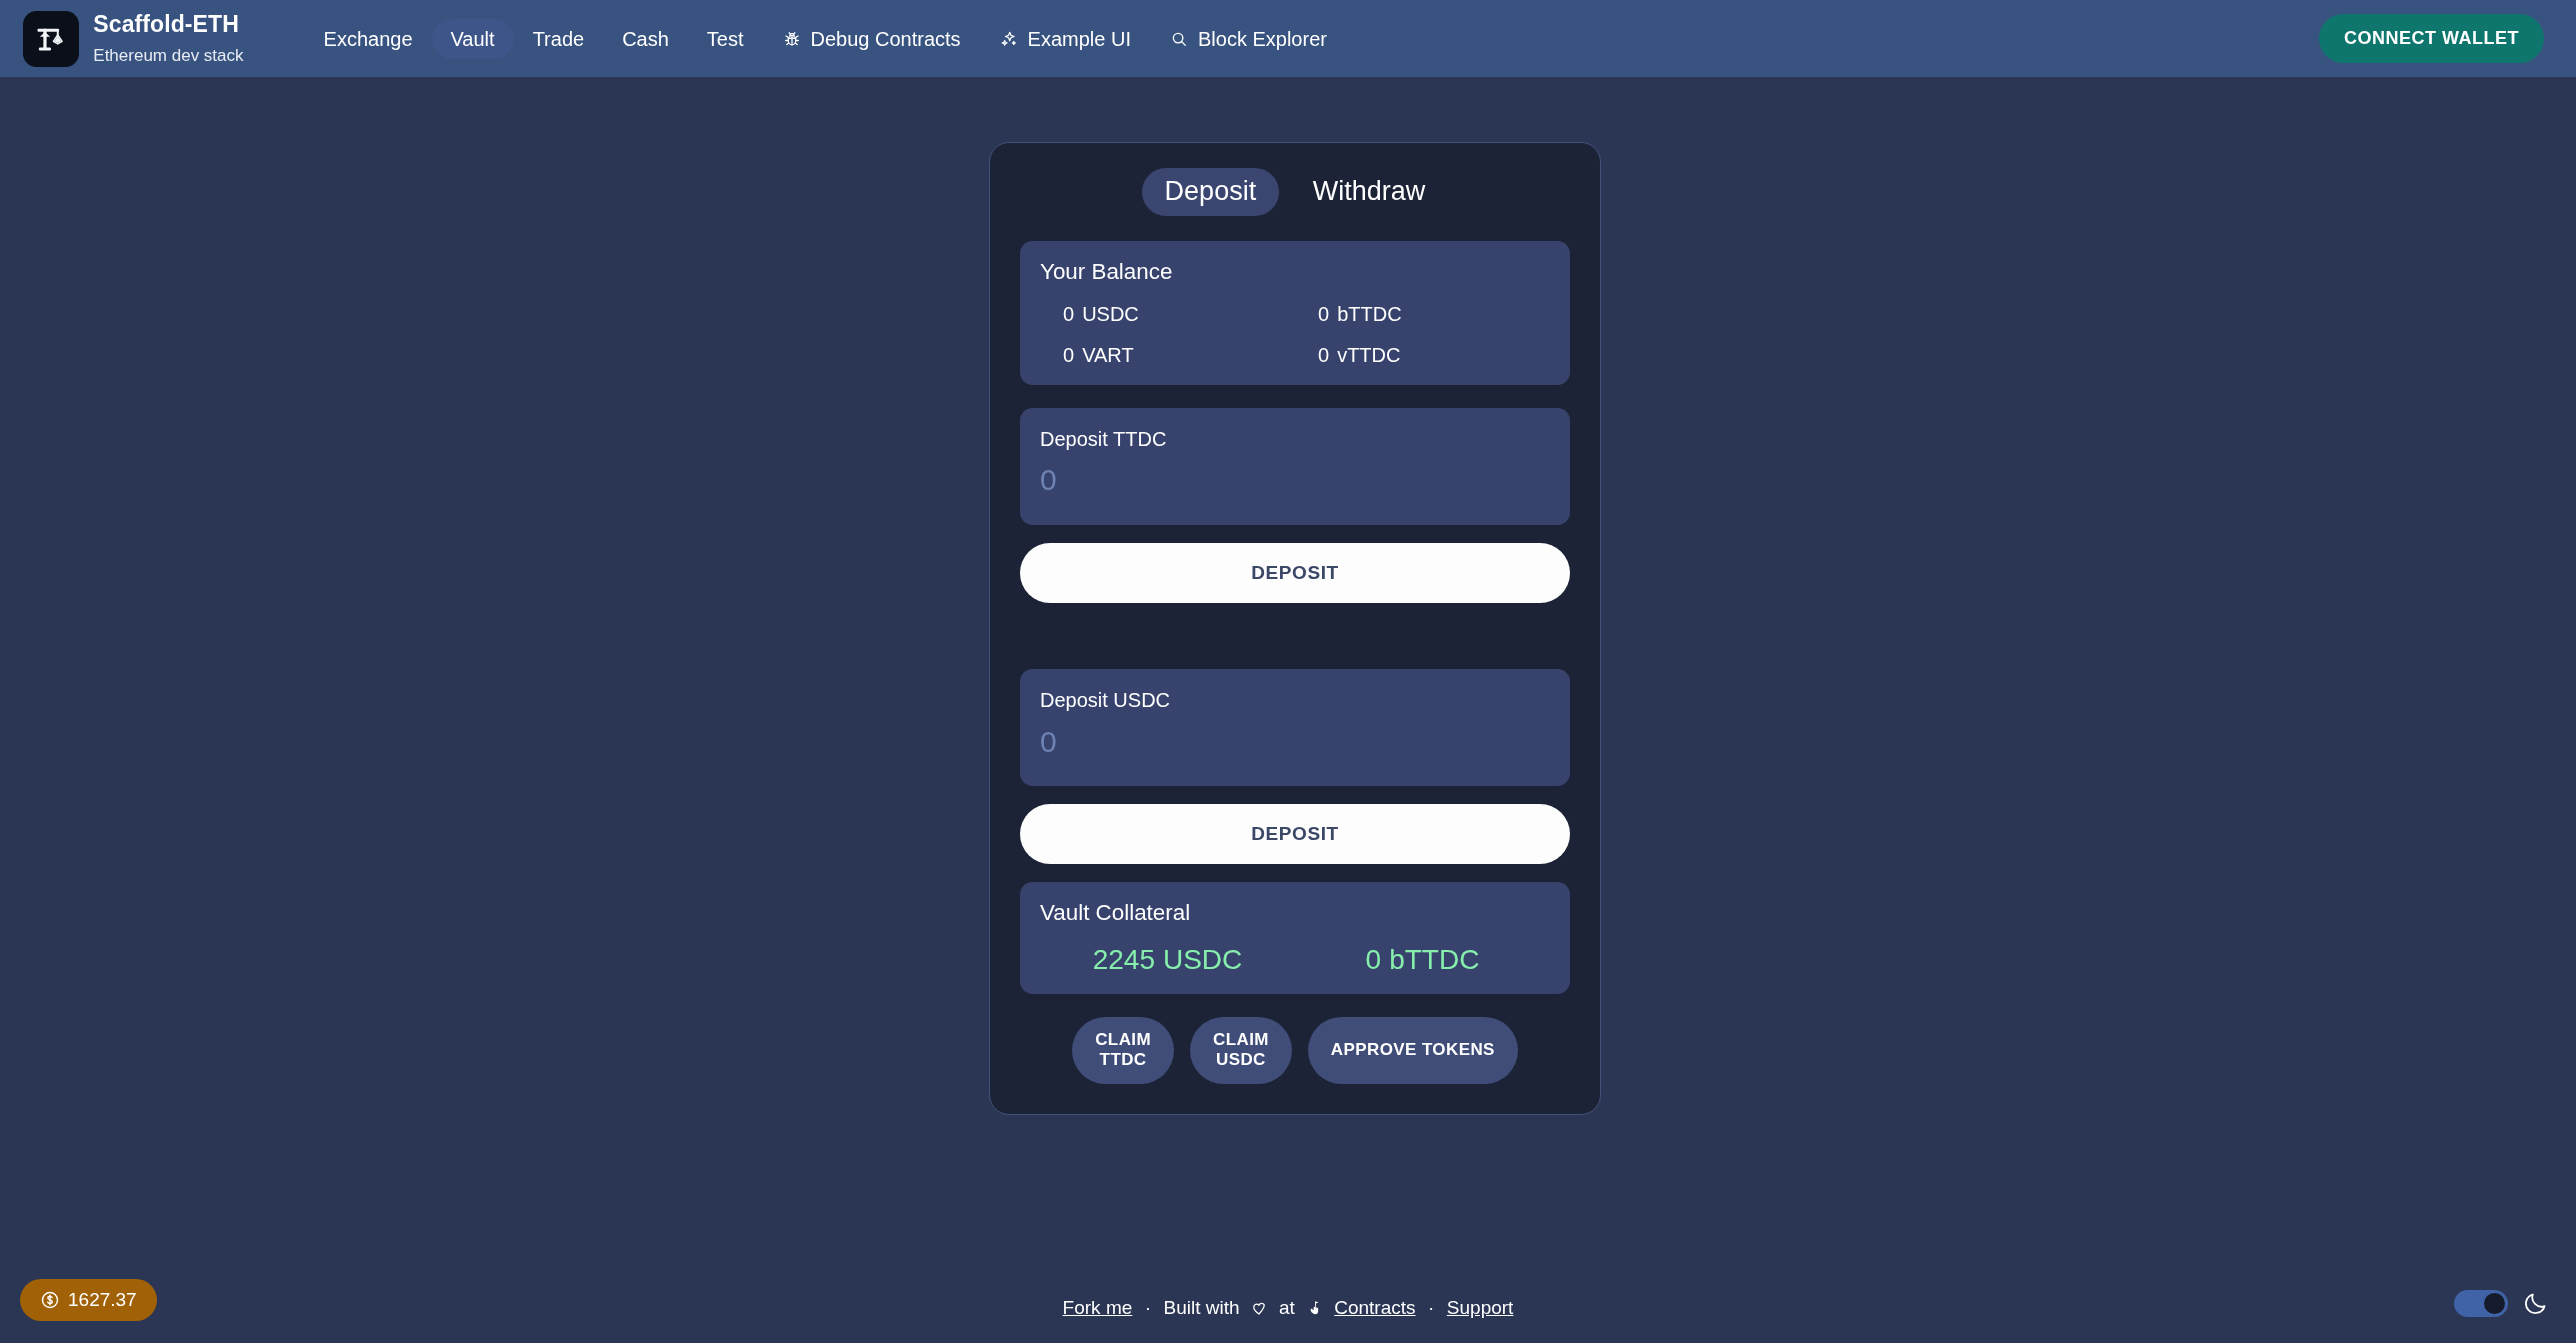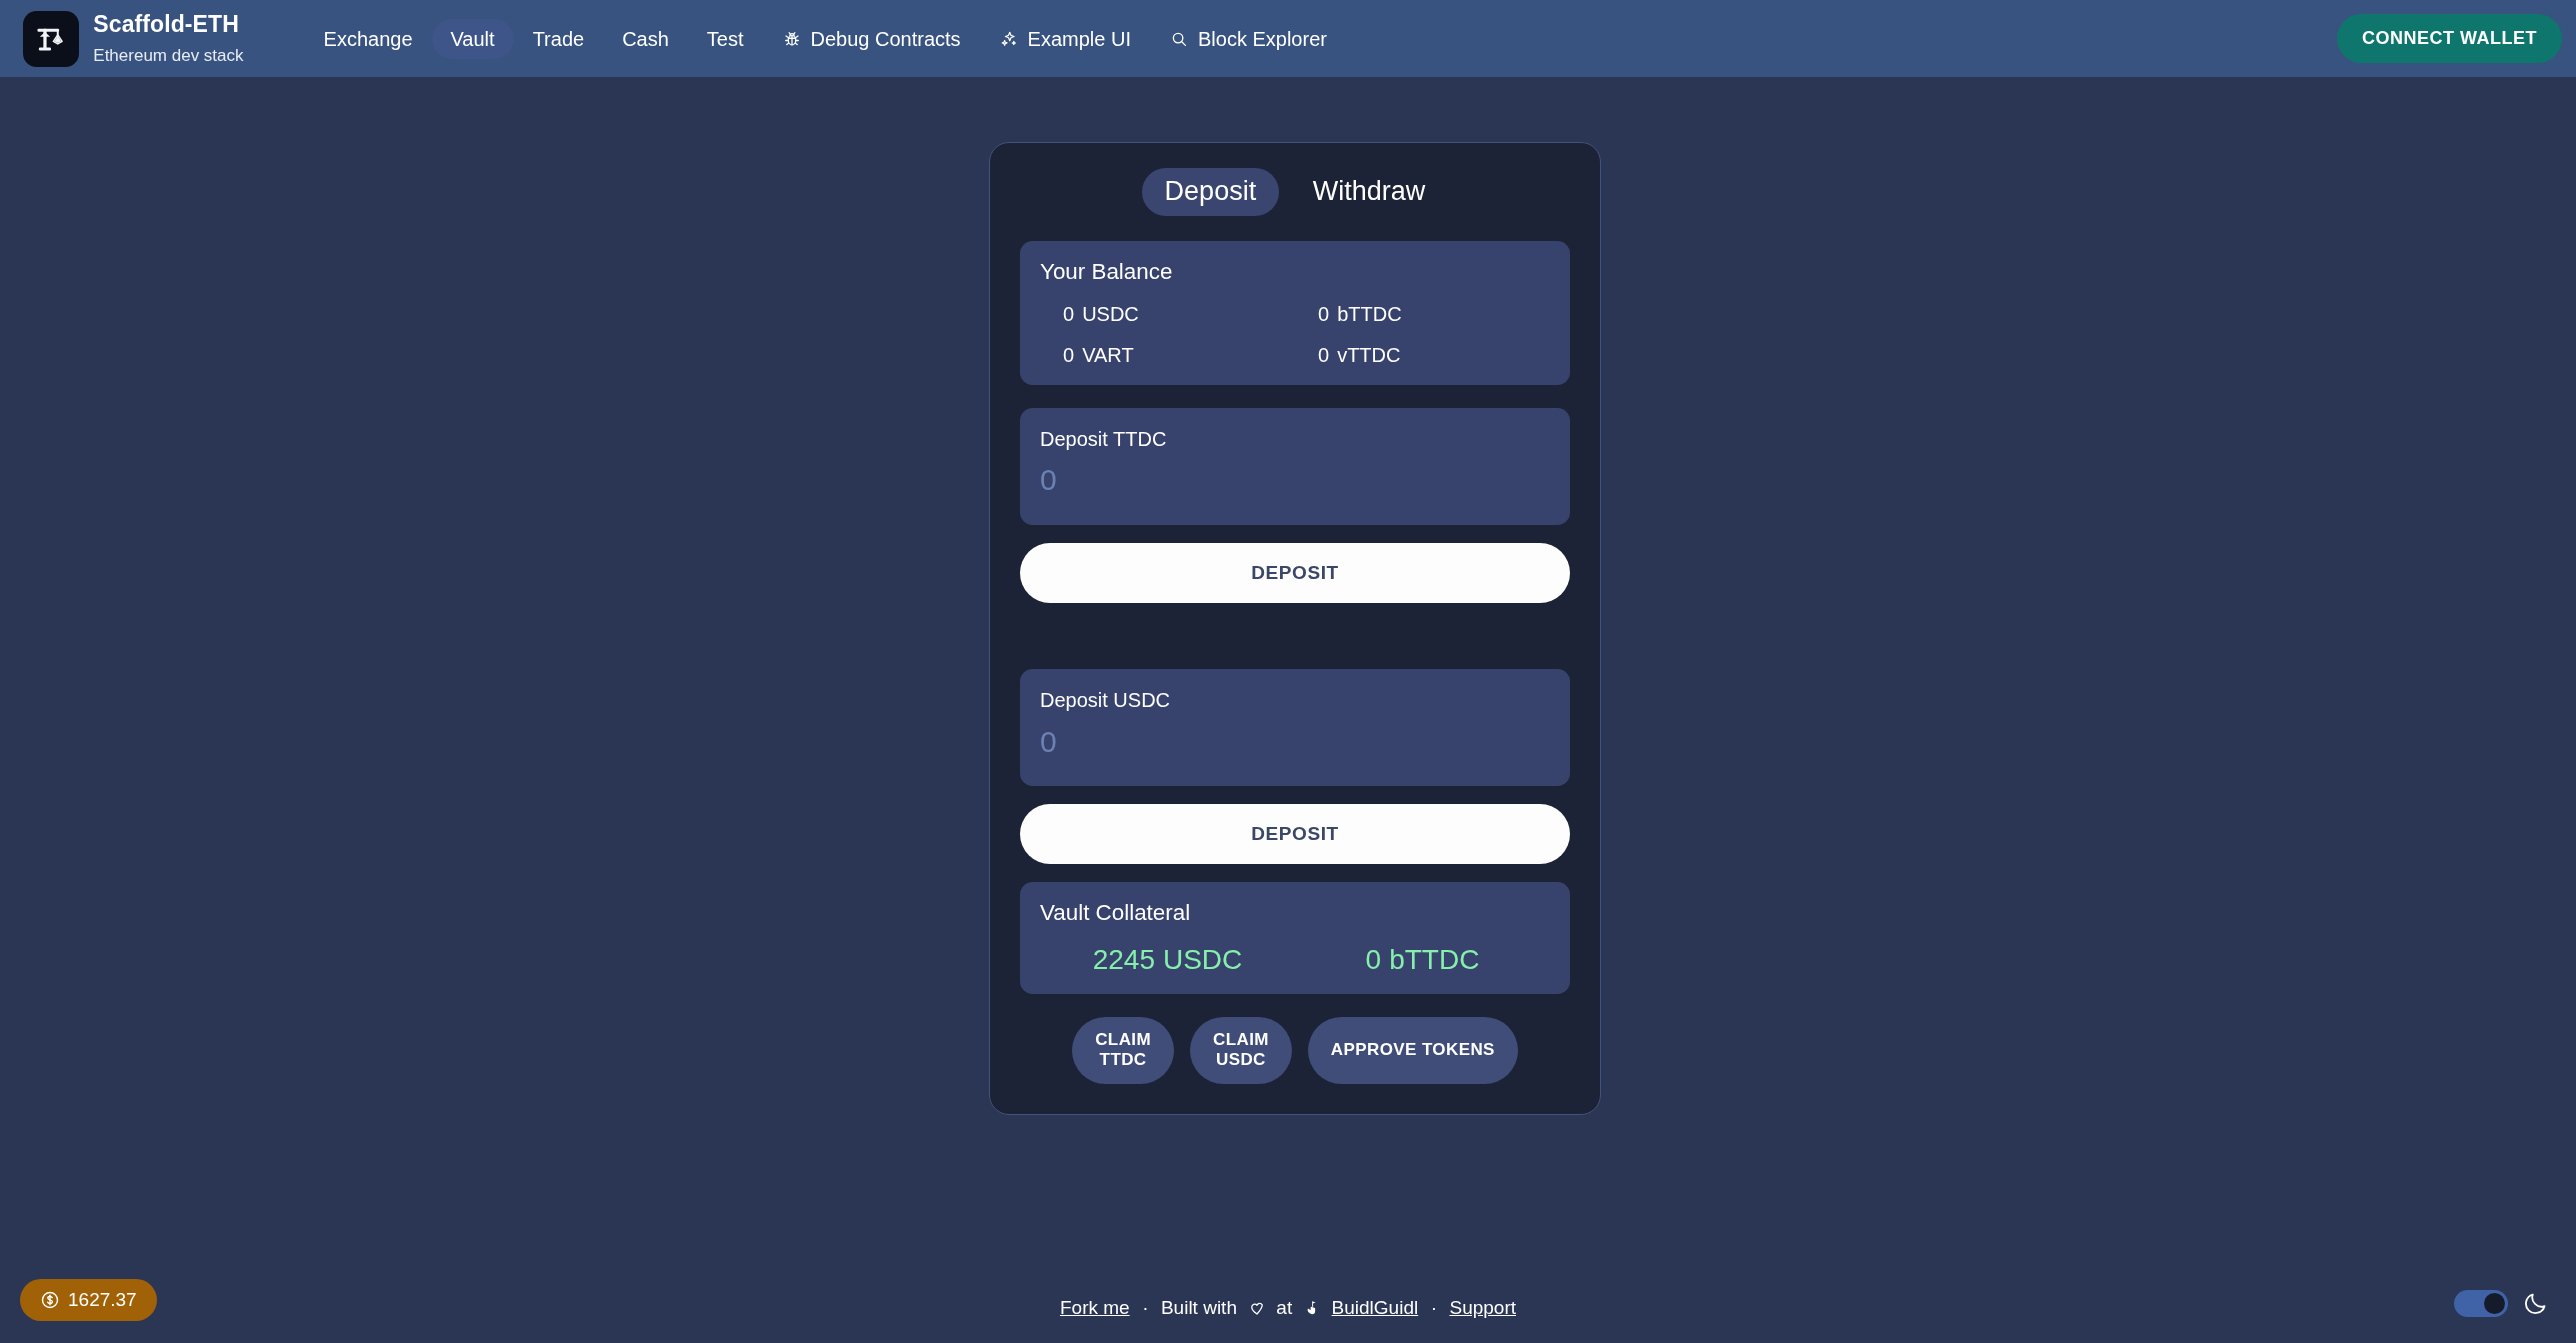--- a/index.html
+++ b/index.html
@@ -16,21 +16,21 @@
     color: #ffffff;
     -webkit-font-smoothing: antialiased;
   }
 
   
   .navbar {
     height: 77px;
     background: #38537f;
     display: flex;
     align-items: center;
-    padding: 0 14px 0 23px;
+    padding: 0 32px 0 23px;
     position: relative;
     z-index: 20;
   }
 
   .brand {
     display: flex;
     align-items: center;
     gap: 14.3px;
     padding-right: 36px;
   }
@@ -465,21 +465,21 @@
         </svg>
       </span>
       <span>at</span>
       <span class="inline-ico">
         <svg width="18" height="18" viewBox="0 0 24 24" fill="#ffffff">
           <path d="M13.2 3.2l3.6 1.3-3.6 1.5z"></path>
           <rect x="12.2" y="3" width="1.2" height="7.6" rx=".5"></rect>
           <path d="M8.2 13.6c-.9-.8-2.1-.6-2.1.6 0 1.4 1 3 2.2 4.2 1.1 1.1 2.4 1.8 4 1.8 2.3 0 3.9-1.5 3.9-3.9v-3.5c0-.6-.4-1-1-1s-1 .4-1 1v-1c0-.6-.4-1-1-1s-1 .4-1 1v-.6c0-.6-.4-1-1-1s-1 .4-1 1v3.4z"></path>
         </svg>
       </span>
-      <a>BuidlGuidl</a>
+      <a>Contracts</a>
       <span class="dotsep">·</span>
       <a>Support</a>
     </div>
 
     <div class="theme-area">
       <div class="switch">
         <div class="knob"></div>
       </div>
       <span class="inline-ico">
         <svg width="27" height="27" viewBox="0 0 24 24" fill="none" stroke="#ffffff" stroke-width="1.6" stroke-linejoin="round">

